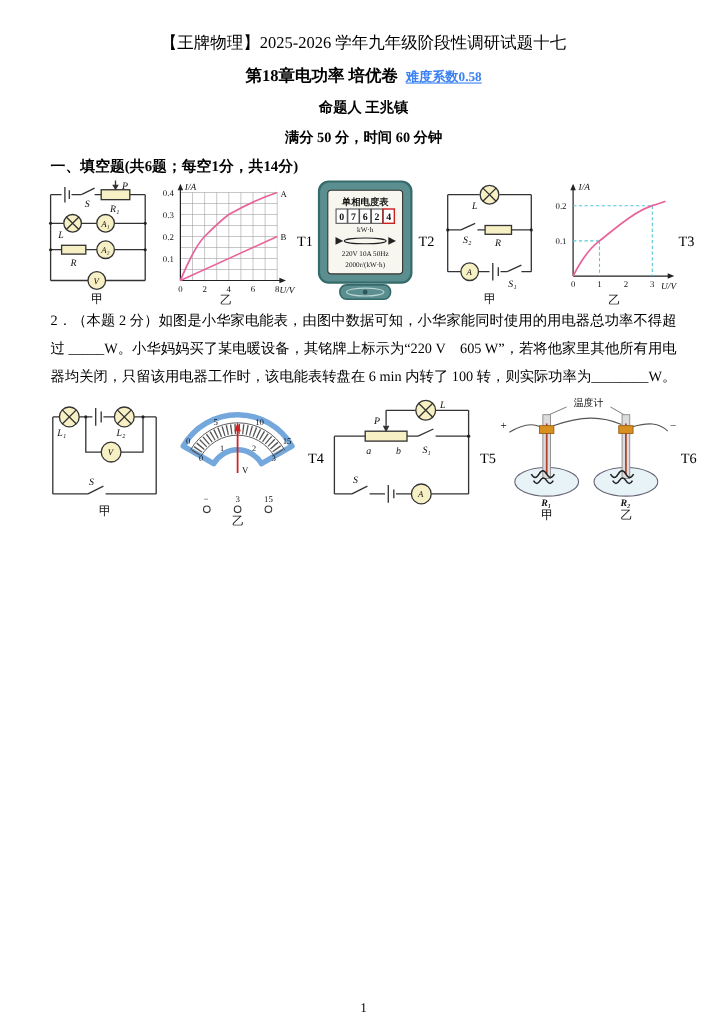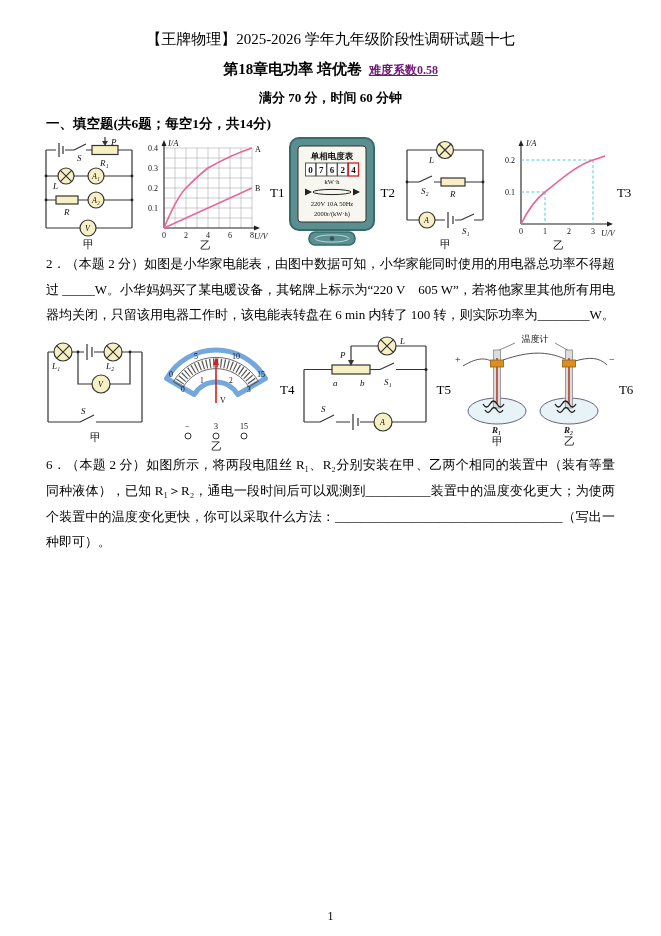--- a/index.html
+++ b/index.html
@@ -5,21 +5,21 @@
   * { box-sizing: border-box; }
   html,body { margin:0; padding:0; background:#ffffff; }
   body {
     width:661px; height:936px;
     font-family:"Liberation Serif","DejaVu Serif",serif;
     color:#000;
   }
   .page { position:relative; width:661px; height:936px; padding:26px 46px 0 46px; overflow:hidden; background:#fff; }
   .h1 { text-align:center; font-weight:normal; font-size:15px; margin:4px 0 11px 0; }
   .h2 { text-align:center; font-weight:bold; font-size:15px; margin:0 0 10px 0; }
-  .diff { color:#701a75; font-size:12px; text-decoration:underline; margin-left:7px; font-weight:bold; }
+  .diff { color:#3b82f6; font-size:12px; text-decoration:underline; margin-left:7px; font-weight:bold; }
   .h3 { text-align:center; font-weight:bold; font-size:13px; margin:0 0 9px 0; }
   .h4 { text-align:center; font-weight:bold; font-size:13px; margin:0 0 8px 0; }
   .section-title { font-weight:bold; font-size:13.5px; margin:2px 0 3px 0; }
   .q { font-size:13px; line-height:1.98; text-align:justify; margin:0; }
   .figrow { display:flex; align-items:center; justify-content:space-between; margin:1px 0 1px -10px; width:585px; }
   .figrow2 { width:589px; }
   .tlabel { font-size:13px; flex:0 0 auto; }
   .pagenum { position:absolute; left:0; bottom:12px; width:100%; text-align:center; font-size:12px; }
   svg { display:block; flex:0 0 auto; }
   svg text { font-family:"Liberation Serif","DejaVu Serif",serif; fill:#111; }
@@ -34,21 +34,22 @@
   .vnum { font-size:8px; }
   .vnum2{ font-size:7.5px; }
 </style>
 </head>
 <body>
 
 <div class="page">
 
   <div class="h1">【王牌物理】2025-2026 学年九年级阶段性调研试题十七</div>
   <div class="h2"><span>第18章电功率 培优卷</span><span class="diff">难度系数0.58</span></div>
-  <div class="h4">满分 70 分，时间 60 分钟</div>
+  <div class="h3">命题人 王兆镇</div>
+  <div class="h4">满分 50 分，时间 60 分钟</div>
 
   <div class="section-title">一、填空题(共6题；每空1分，共14分)</div>
 
 
   <div class="figrow">
 
     <svg width="104" height="114" viewBox="0 0 104 114">
       <g stroke="#333" stroke-width="1.2" fill="none">
         <path d="M10 14 H20 M29 14 H38 M50 14 H56 M82 14 H96 M10 14 V92 M96 14 V92"></path>
         <line x1="23" y1="7" x2="23" y2="21"></line>
@@ -291,16 +292,15 @@
         <rect x="111.5" y="28" width="13" height="7" fill="#d89020" stroke="#945c10" stroke-width="0.8"></rect>
         <path d="M104 72 q3.5 6 7 0 q3.5 -6 7 0 q3.5 6 7 0 M106 78 q3 5 6 0 q3 -5 6 0 q3 5 6 0" stroke="#222" stroke-width="1.4" fill="none"></path>
       </g>
       <text class="lbl" x="113" y="101" font-weight="bold">R₂</text>
       <text class="cap" x="113" y="113">乙</text>
     </svg>
 
     <div class="tlabel">T6</div>
   </div>
 
-  <p class="q">6．（本题 2 分）如图所示，将两段电阻丝 R₁、R₂分别安装在甲、乙两个相同的装置中（装有等量同种液体），已知 R₁＞R₂，通电一段时间后可以观测到__________装置中的温度变化更大；为使两个装置中的温度变化更快，你可以采取什么方法：___________________________________（写出一种即可）。</p>
 
   <div class="pagenum">1</div>
 </div>
 
 </body></html>

